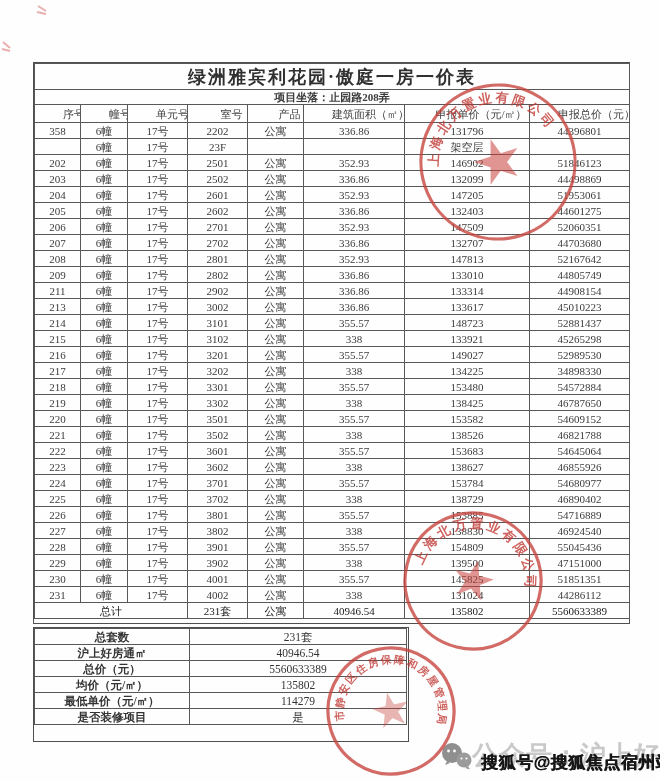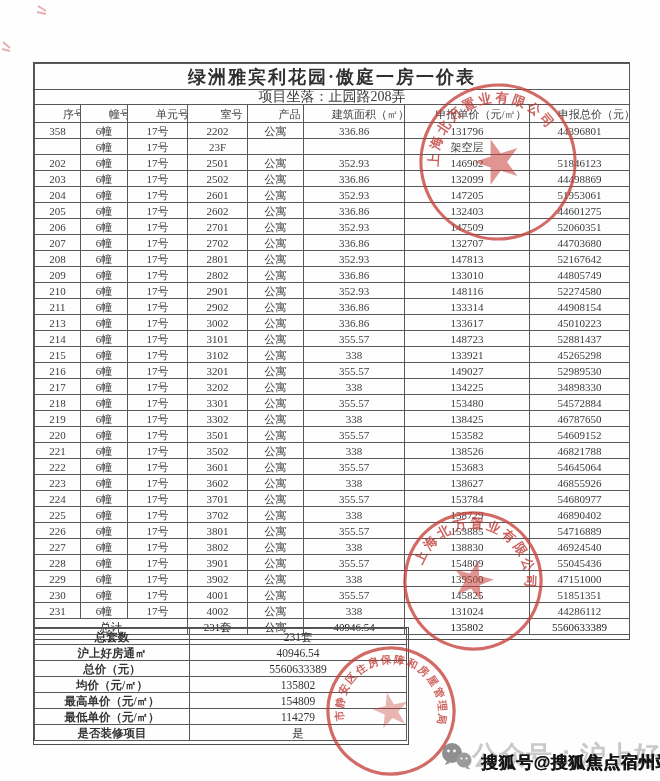--- a/index.html
+++ b/index.html
@@ -17,28 +17,28 @@
   }
   table.price{border-collapse:collapse;table-layout:fixed;width:595px;color:#3b3b3b;}
   table.price td,table.price th{
     border:1px solid #585858;text-align:center;vertical-align:middle;
     padding:0;font-size:11px;line-height:14px;height:15px;
     white-space:nowrap;overflow:hidden;font-weight:400;
   }
   table.price tr.title-row td{
     height:25px;font-size:18px;font-weight:700;letter-spacing:2px;color:#303030;
   }
-  table.price tr.subtitle-row td{height:14px;font-size:14px;font-weight:400;}
+  table.price tr.subtitle-row td{height:14px;font-size:11px;font-weight:700;}
   table.price tr.header-row td{height:17px;font-size:11px;color:#404040;padding-left:28px;}
   table.price tr.total-row td{font-weight:400;color:#222;}
 
   
   .summary-frame{
     position:absolute;left:33px;top:627px;width:374px;
-    border:1px solid #4f4f4f;padding-bottom:3px;
+    border:1px solid #4f4f4f;padding-bottom:16px;
   }
   table.summary{border-collapse:collapse;table-layout:fixed;width:372px;color:#333;}
   table.summary td{
     border:1px solid #585858;text-align:center;padding:0;
     font-size:11.5px;height:15px;line-height:14px;white-space:nowrap;overflow:hidden;
   }
   table.summary td.lbl{font-weight:700;}
 
   
   svg.stamps{position:absolute;left:0;top:0;z-index:6;pointer-events:none;}
@@ -192,30 +192,20 @@
             <td>209</td>
             <td>6幢</td>
             <td>17号</td>
             <td>2802</td>
             <td>公寓</td>
             <td>336.86</td>
             <td>133010</td>
             <td>44805749</td>
           </tr>
           <tr>
-            <td>210</td>
-            <td>6幢</td>
-            <td>17号</td>
-            <td>2901</td>
-            <td>公寓</td>
-            <td>352.93</td>
-            <td>148116</td>
-            <td>52274580</td>
-          </tr>
-          <tr>
             <td>211</td>
             <td>6幢</td>
             <td>17号</td>
             <td>2902</td>
             <td>公寓</td>
             <td>336.86</td>
             <td>133314</td>
             <td>44908154</td>
           </tr>
           <tr>
@@ -435,24 +425,20 @@
             <td class="lbl">沪上好房通㎡</td>
             <td>40946.54</td>
           </tr>
           <tr>
             <td class="lbl">总价（元）</td>
             <td>5560633389</td>
           </tr>
           <tr>
             <td class="lbl">均价（元/㎡）</td>
             <td>135802</td>
-          </tr>
-          <tr>
-            <td class="lbl">最高单价（元/㎡）</td>
-            <td>154809</td>
           </tr>
           <tr>
             <td class="lbl">最低单价（元/㎡）</td>
             <td>114279</td>
           </tr>
           <tr>
             <td class="lbl">是否装修项目</td>
             <td>是</td>
           </tr>
         </tbody>

